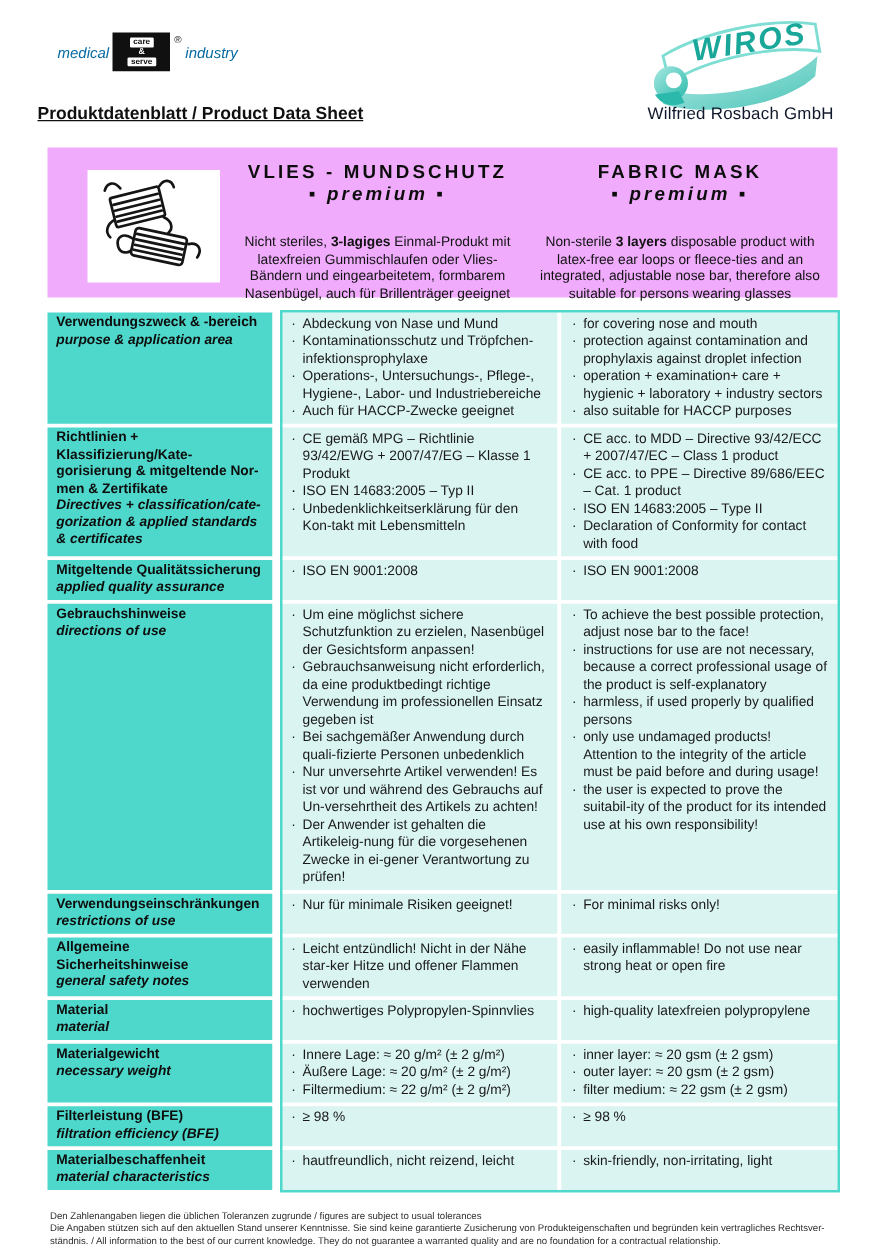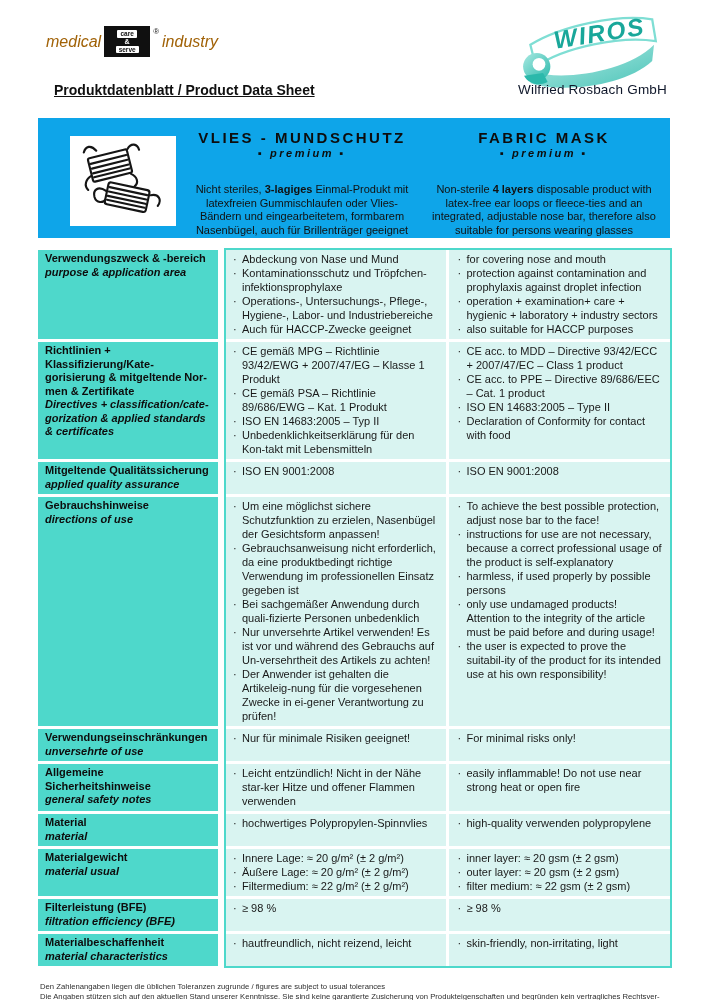--- a/index.html
+++ b/index.html
@@ -3,43 +3,43 @@
 <meta charset="utf-8">
 <style>
   * { margin:0; padding:0; box-sizing:border-box; }
   html,body { width:707px; height:1000px; background:#fff; overflow:hidden;
     font-family:"Liberation Sans", sans-serif; color:#1c1c1c; }
 
   
   .hdr { display:flex; justify-content:space-between; align-items:flex-start;
     padding:12px 40px 0 46px; height:74px; }
   .logo-left { display:flex; align-items:center; gap:3px; margin-top:14px; }
-  .m-txt { font-style:italic; font-size:16px; color:#a16207; }
+  .m-txt { font-style:italic; font-size:12px; color:#0369a1; }
   .csbadge { display:inline-flex; flex-direction:column; align-items:center;
     justify-content:center; background:#101010; width:46px; height:31px; gap:1px;
     position:relative; }
   .cs-pill { background:#fff; color:#101010; font-size:6.5px; font-weight:bold;
     padding:0 3px; line-height:7.5px; border-radius:1px; }
   .cs-amp { color:#fff; font-size:7px; font-weight:bold; line-height:6px; }
   .reg { font-size:8px; vertical-align:top; position:relative; top:-10px; left:0px; color:#1a1a1a;}
   .logo-right { display:flex; flex-direction:column; align-items:center; margin-right:4px;}
 
-  .title-row { display:flex; justify-content:space-between; align-items:flex-start;
-    padding:0 40px 0 54px; margin-top:8px; }
+  .title-row { display:flex; justify-content:space-between; align-items:flex-end;
+    padding:0 40px 0 30px; margin-top:8px; }
   .doc-title { font-size:14px; font-weight:bold; text-decoration:underline; color:#101010; }
   .company { font-size:13.5px; color:#0f172a; letter-spacing:0.2px; }
 
   
-  .teal-block { background:#0ea5e9; display:flex; height:120px; margin:20px 37px 0 38px;
+  .teal-block { background:#f0abfc; display:flex; height:120px; margin:20px 37px 0 38px;
     padding:8px 10px 8px 8px; }
   .mask-box { background:#fff; width:106px; height:90px; margin:10px 0 0 24px; flex:none;
     display:flex; align-items:center; justify-content:center; }
   .ph-col { flex:1; text-align:center; padding:0 4px; margin-left:10px; }
   .ph-title { font-size:15px; font-weight:bold; letter-spacing:2.5px; color:#0d0d0d; margin-top:3px; }
-  .ph-sub { font-size:11px; font-weight:bold; font-style:italic; letter-spacing:2.5px;
+  .ph-sub { font-size:15px; font-weight:bold; font-style:italic; letter-spacing:2.5px;
     color:#0d0d0d; margin-top:1px; }
   .ph-desc { font-size:11px; line-height:13.5px; margin-top:24px; color:#111; }
 
   
   .ptable { margin:12px 37px 0 38px; position:relative; }
   .content-frame { position:absolute; top:-2px; bottom:-2px; left:186px; right:-2px;
     border:2px solid #4ed8cb; pointer-events:none; }
   .trow { display:grid; grid-template-columns:180px 6px 1fr 3px 1fr; margin-bottom:3px;
     min-height:27px; }
   .trow:last-child { margin-bottom:0; }
@@ -124,21 +124,21 @@
 
   <div class="ph-col">
     <div class="ph-title">VLIES - MUNDSCHUTZ</div>
     <div class="ph-sub">▪ premium ▪</div>
     <div class="ph-desc" id="desc-de"><span>Nicht steriles, </span><b>3-lagiges</b><span> Einmal-Produkt mit latexfreien Gummischlaufen oder Vlies-Bändern und eingearbeitetem, formbarem Nasenbügel, auch für Brillenträger geeignet</span></div>
   </div>
 
   <div class="ph-col">
     <div class="ph-title">FABRIC MASK</div>
     <div class="ph-sub">▪ premium ▪</div>
-    <div class="ph-desc" id="desc-en"><span>Non-sterile </span><b>4 layers</b><span> disposable product with latex-free ear loops or  fleece-ties and an integrated, adjustable nose bar, therefore also suitable for persons wearing glasses</span></div>
+    <div class="ph-desc" id="desc-en"><span>Non-sterile </span><b>3 layers</b><span> disposable product with latex-free ear loops or  fleece-ties and an integrated, adjustable nose bar, therefore also suitable for persons wearing glasses</span></div>
   </div>
 </div>
 
 <div class="ptable">
   <div id="ptable-rows">
       <div class="trow">
         <div class="hcell">
           <div class="lde">Verwendungszweck &amp; -bereich</div>
           <div class="len">purpose &amp; application area</div>
         </div>
@@ -163,21 +163,21 @@
       </div>
       <div class="trow">
         <div class="hcell">
           <div class="lde">Richtlinien + Klassifizierung/Kate-gorisierung &amp; mitgeltende Nor-men &amp; Zertifikate</div>
           <div class="len">Directives + classification/cate-gorization &amp; applied standards &amp; certificates</div>
         </div>
         <div class="gapcol"></div>
         <div class="ccell">
           <ul class="blts">
             <li><span class="dot">·</span><span>CE gemäß MPG – Richtlinie 93/42/EWG + 2007/47/EG – Klasse 1 Produkt</span></li>
-            <li><span class="dot">·</span><span>CE gemäß PSA – Richtlinie 89/686/EWG – Kat. 1 Produkt</span></li>
+            <li><span class="dot">·</span></li>
             <li><span class="dot">·</span><span>ISO EN 14683:2005 – Typ II</span></li>
             <li><span class="dot">·</span><span>Unbedenklichkeitserklärung für den Kon-takt mit Lebensmitteln</span></li>
           </ul>
         </div>
         <div class="gapcol"></div>
         <div class="ccell">
           <ul class="blts">
             <li><span class="dot">·</span><span>CE acc. to MDD – Directive 93/42/ECC + 2007/47/EC – Class 1 product</span></li>
             <li><span class="dot">·</span><span>CE acc. to PPE – Directive 89/686/EEC – Cat. 1 product</span></li>
             <li><span class="dot">·</span><span>ISO EN 14683:2005 – Type II</span></li>
@@ -216,30 +216,30 @@
             <li><span class="dot">·</span><span>Bei sachgemäßer Anwendung durch quali-fizierte Personen unbedenklich</span></li>
             <li><span class="dot">·</span><span>Nur unversehrte Artikel verwenden! Es ist vor und während des Gebrauchs auf Un-versehrtheit des Artikels zu achten!</span></li>
             <li><span class="dot">·</span><span>Der Anwender ist gehalten die Artikeleig-nung für die vorgesehenen Zwecke in ei-gener Verantwortung zu prüfen!</span></li>
           </ul>
         </div>
         <div class="gapcol"></div>
         <div class="ccell">
           <ul class="blts">
             <li><span class="dot">·</span><span>To achieve the best possible protection, adjust nose bar to the face!</span></li>
             <li><span class="dot">·</span><span>instructions for use are not necessary, because a correct professional usage of the product is self-explanatory</span></li>
-            <li><span class="dot">·</span><span>harmless, if used properly by possible persons</span></li>
+            <li><span class="dot">·</span><span>harmless, if used properly by qualified persons</span></li>
             <li><span class="dot">·</span><span>only use undamaged products! Attention to the integrity of the article must be paid before and during usage!</span></li>
             <li><span class="dot">·</span><span>the user is expected to prove the suitabil-ity of the product for its intended use at his own responsibility!</span></li>
           </ul>
         </div>
       </div>
       <div class="trow">
         <div class="hcell">
           <div class="lde">Verwendungseinschränkungen</div>
-          <div class="len">unversehrte of use</div>
+          <div class="len">restrictions of use</div>
         </div>
         <div class="gapcol"></div>
         <div class="ccell">
           <ul class="blts">
             <li><span class="dot">·</span><span>Nur für minimale Risiken geeignet!</span></li>
           </ul>
         </div>
         <div class="gapcol"></div>
         <div class="ccell">
           <ul class="blts">
@@ -272,28 +272,28 @@
         </div>
         <div class="gapcol"></div>
         <div class="ccell">
           <ul class="blts">
             <li><span class="dot">·</span><span>hochwertiges Polypropylen-Spinnvlies</span></li>
           </ul>
         </div>
         <div class="gapcol"></div>
         <div class="ccell">
           <ul class="blts">
-            <li><span class="dot">·</span><span>high-quality verwenden polypropylene</span></li>
+            <li><span class="dot">·</span><span>high-quality latexfreien polypropylene</span></li>
           </ul>
         </div>
       </div>
       <div class="trow">
         <div class="hcell">
           <div class="lde">Materialgewicht</div>
-          <div class="len">material usual</div>
+          <div class="len">necessary weight</div>
         </div>
         <div class="gapcol"></div>
         <div class="ccell">
           <ul class="blts">
             <li><span class="dot">·</span><span>Innere Lage: ≈ 20 g/m² (± 2 g/m²)</span></li>
             <li><span class="dot">·</span><span>Äußere Lage: ≈ 20 g/m² (± 2 g/m²)</span></li>
             <li><span class="dot">·</span><span>Filtermedium: ≈ 22 g/m² (± 2 g/m²)</span></li>
           </ul>
         </div>
         <div class="gapcol"></div>

